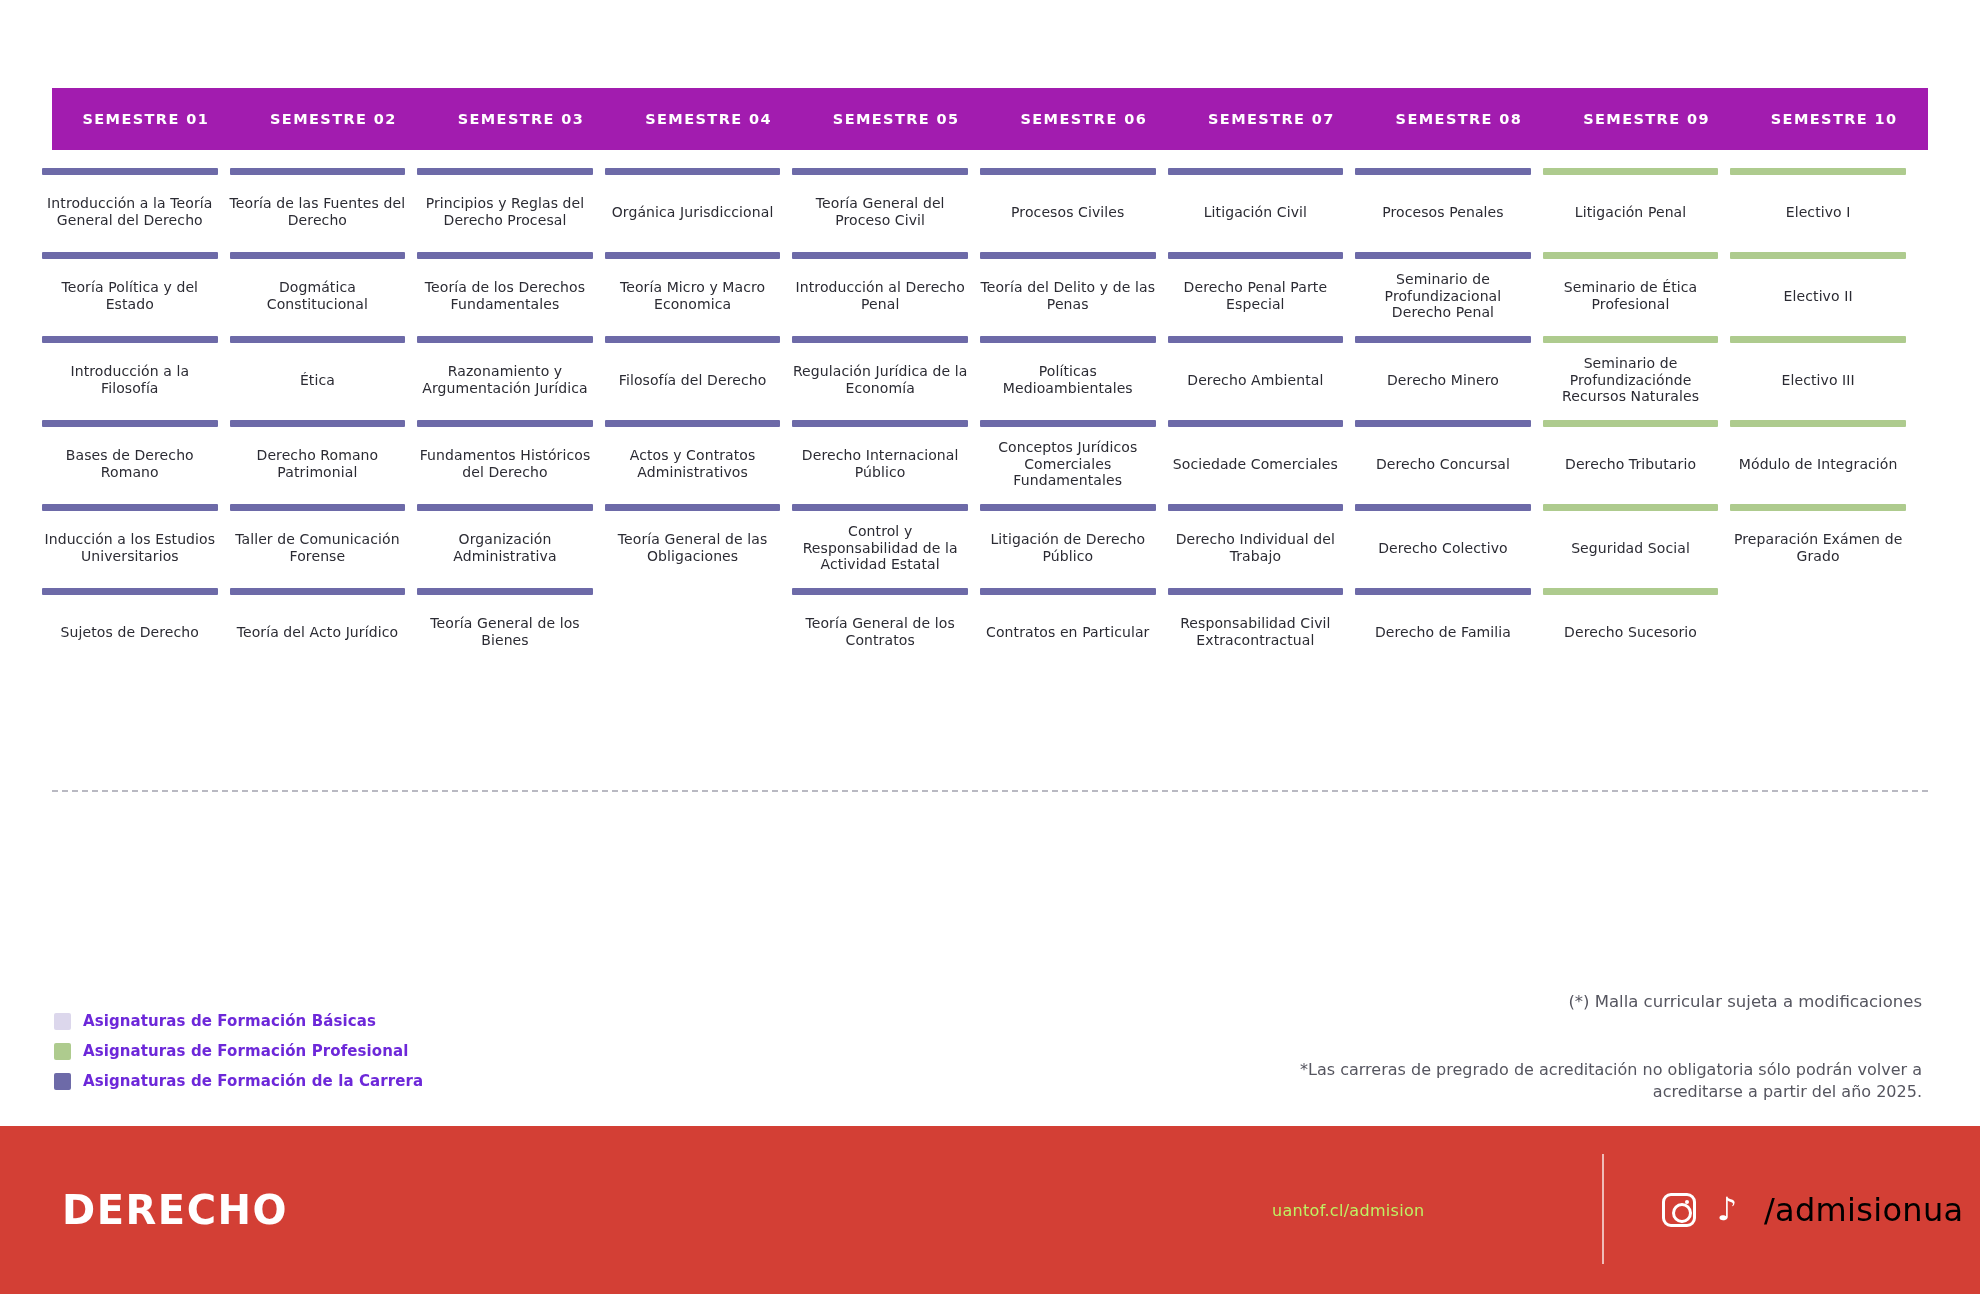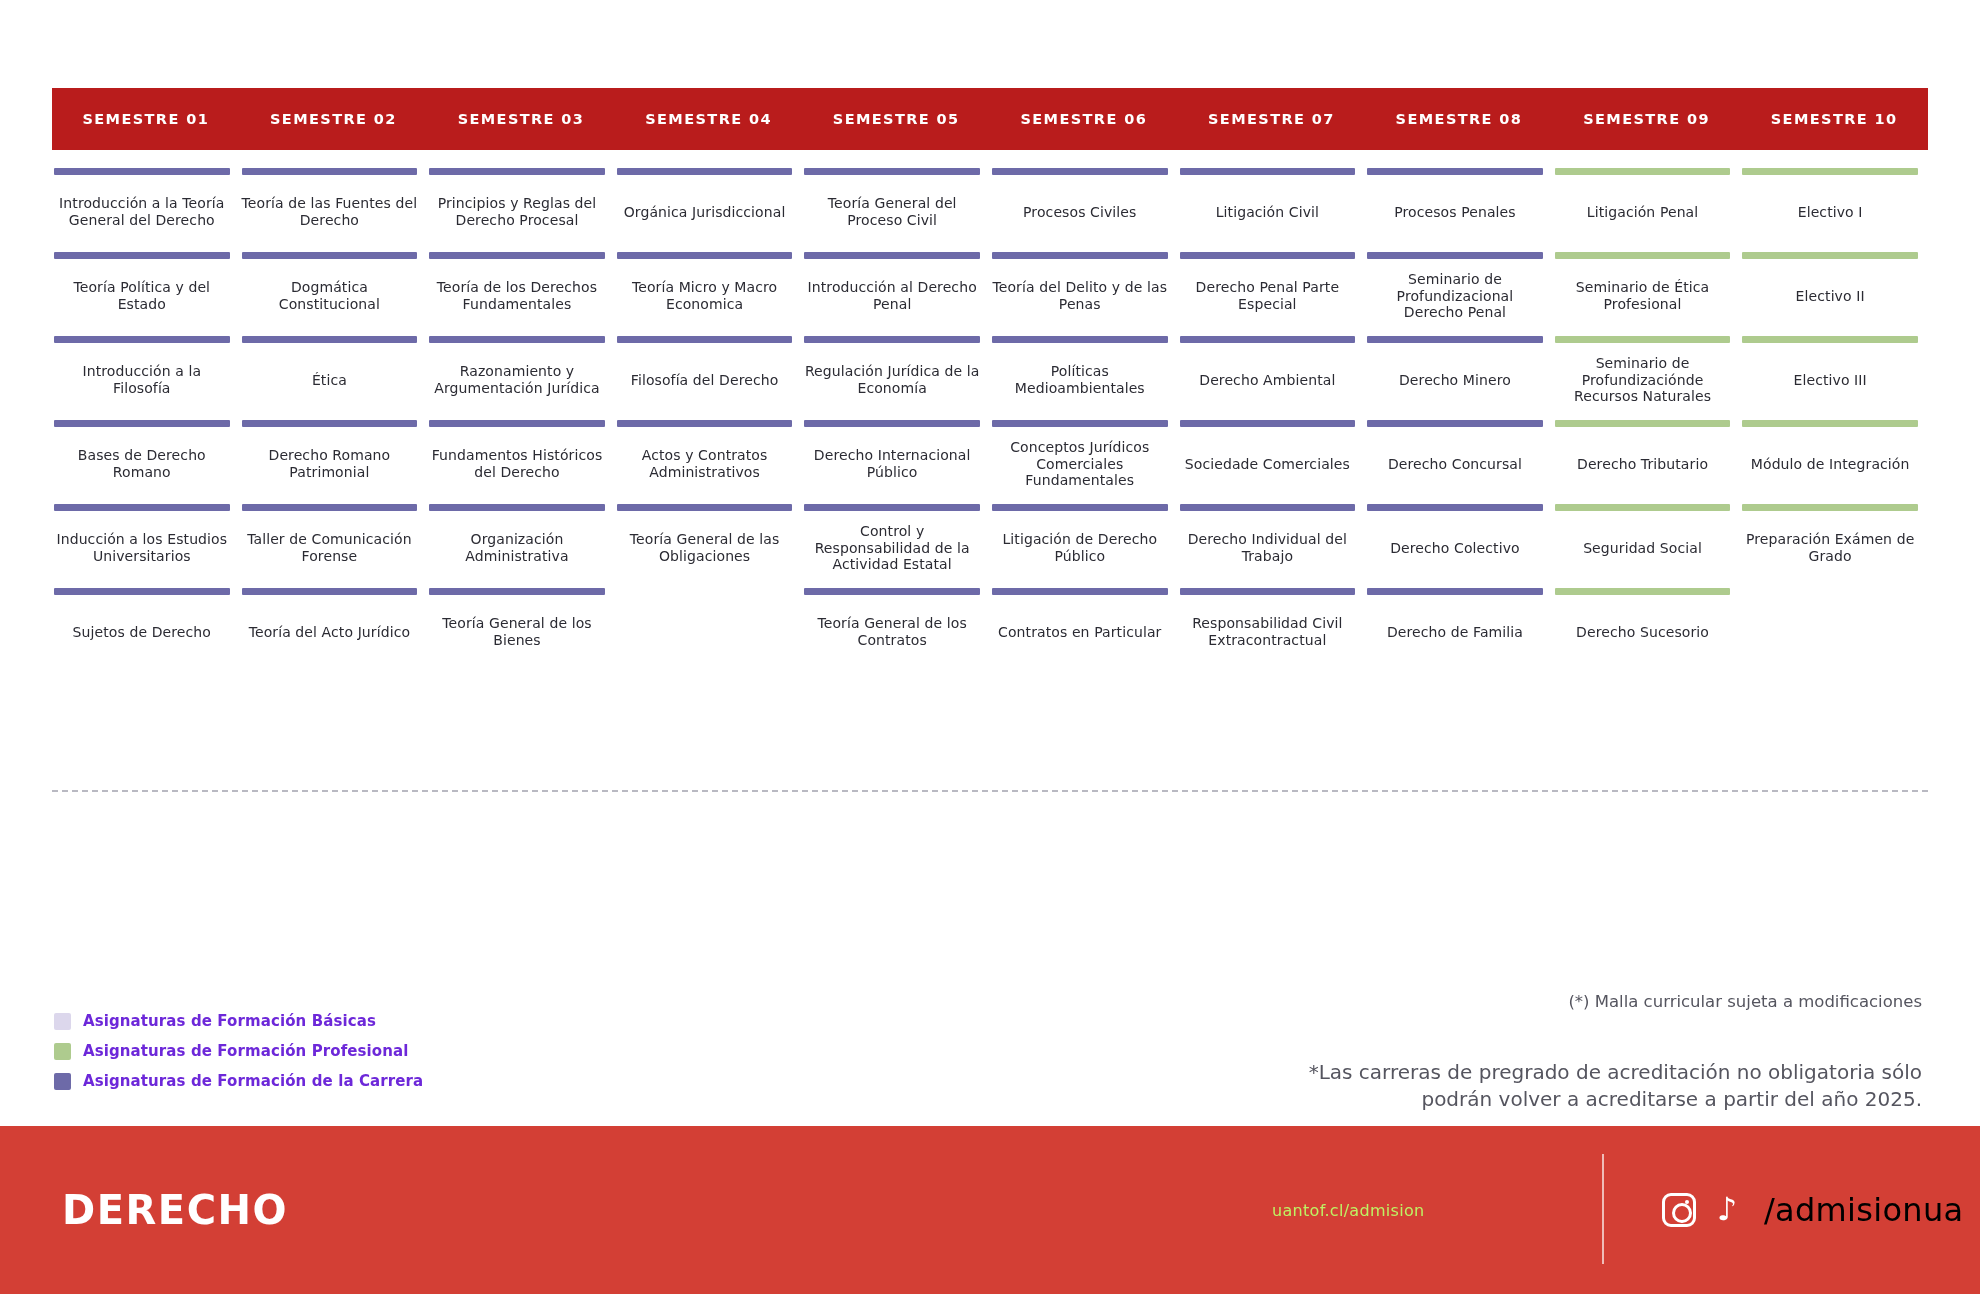--- a/index.html
+++ b/index.html
@@ -17,37 +17,37 @@
     background: #ffffff;
   }
 
   
   .header-band {
     position: absolute;
     left: 52px;
     top: 88px;
     width: 1876px;
     height: 62px;
-    background: #b91c1c;
+    background: #a21caf;
     display: flex;
     align-items: center;
   }
   .sem-head {
     flex: 1 1 0;
     text-align: center;
     color: #ffffff;
     font-size: 14.5px;
     font-weight: bold;
     letter-spacing: 1.4px;
   }
 
   
   .grid {
     position: absolute;
-    left: 48px;
+    left: 36px;
     top: 168px;
     width: 1876px;
     display: flex;
     gap: 0;
   }
   .col {
     flex: 1 1 0;
     display: flex;
     flex-direction: column;
   }
@@ -118,21 +118,21 @@
   
   .notes {
     position: absolute;
     right: 58px;
     top: 992px;
     width: 680px;
     text-align: right;
     color: #55555f;
   }
   .note-1 { font-size: 16.5px; margin-bottom: 48px; }
-  .note-2 { font-size: 20px; line-height: 1.35; }
+  .note-2 { font-size: 16px; line-height: 1.35; }
 
   
   .footer {
     position: absolute;
     left: 0;
     top: 1126px;
     width: 1980px;
     height: 168px;
     background: #d33f35;
     display: flex;

